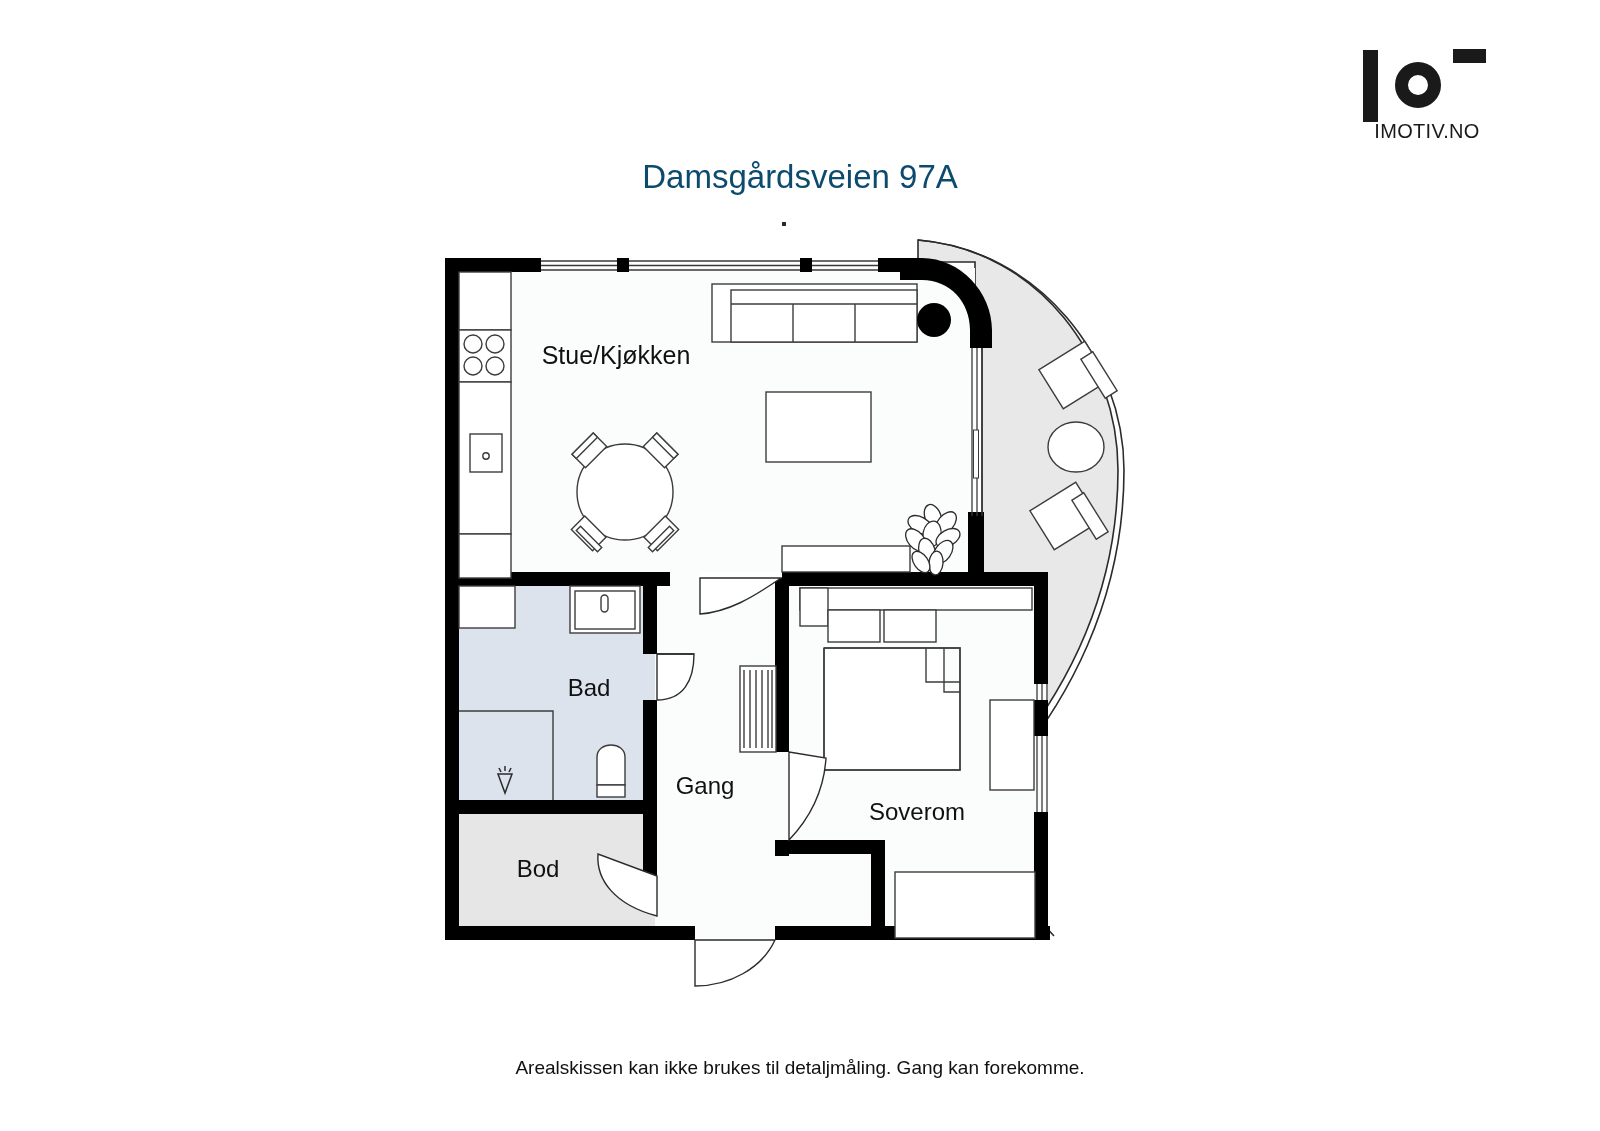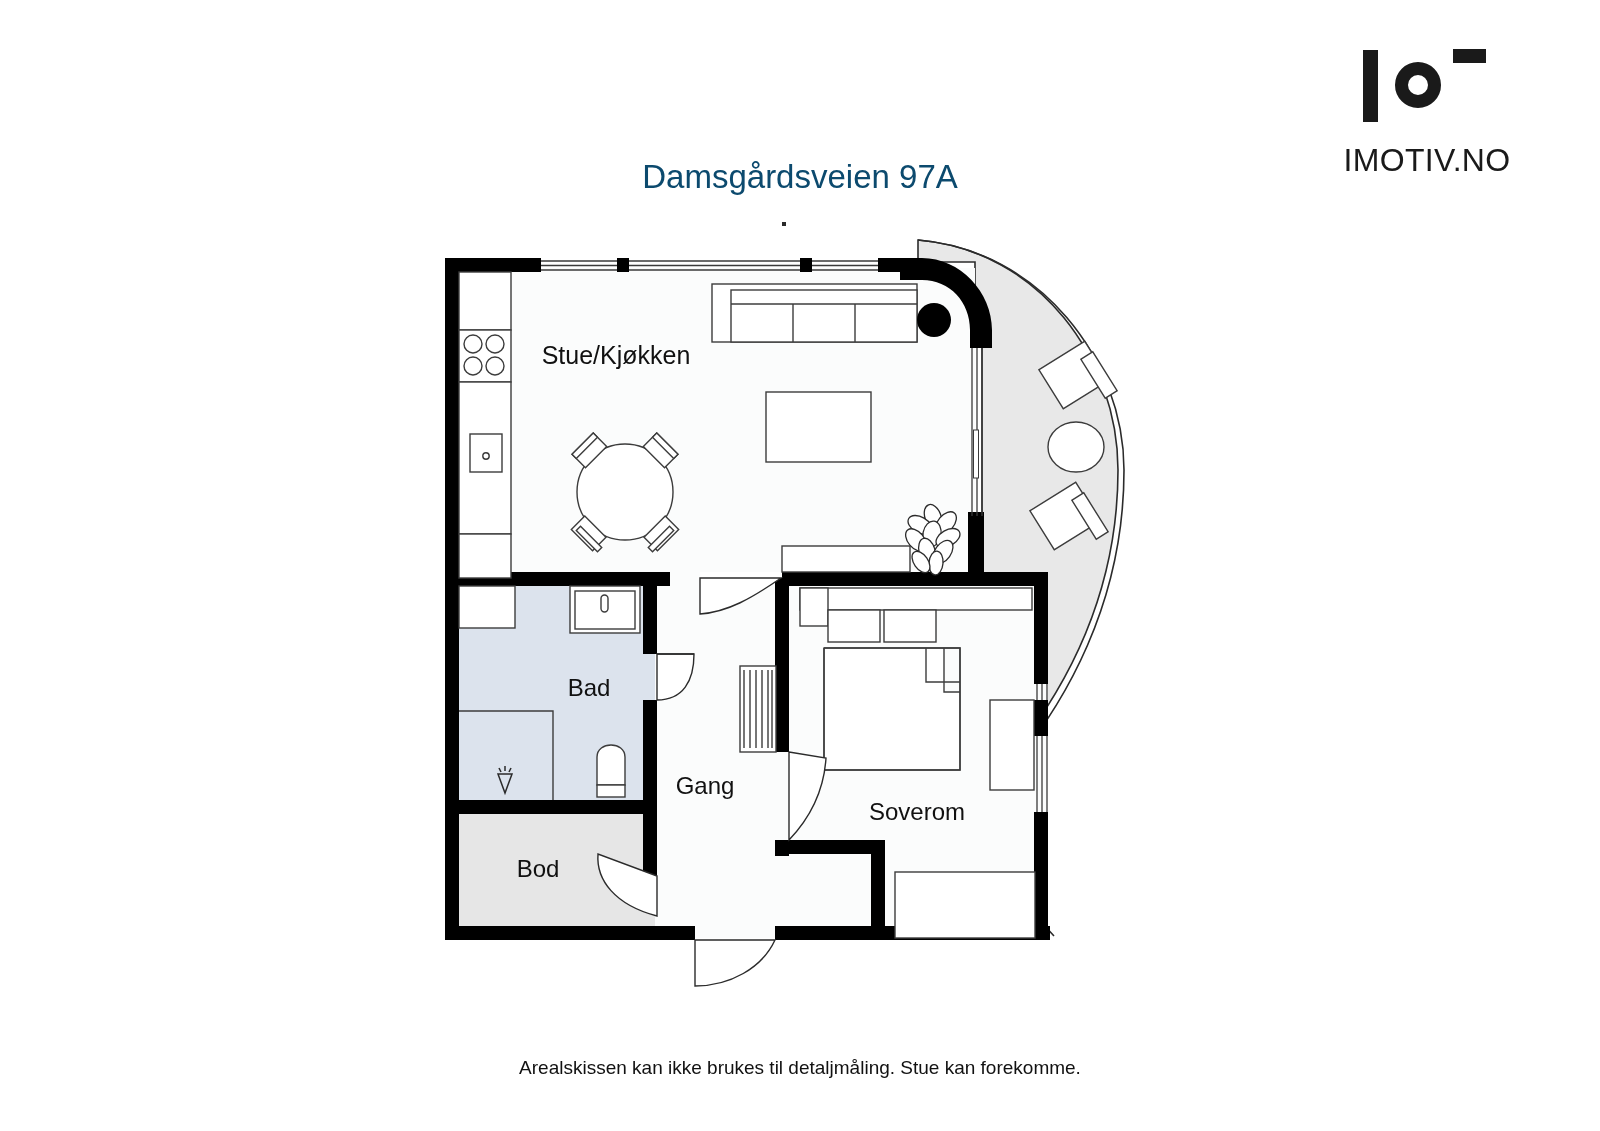--- a/index.html
+++ b/index.html
@@ -50,24 +50,24 @@
   }
   #brand-dash {
     position: absolute;
     left: 96px;
     top: 9px;
     width: 33px;
     height: 14px;
     background: #1a1a1a;
   }
   #brand-name {
-    font-size: 32px;
+    font-size: 20px;
     letter-spacing: 0.3px;
     color: #1a1a1a;
-    margin-top: 22px;
+    margin-top: 0;
     white-space: nowrap;
   }
 
   
   #plan-title {
     position: absolute;
     left: 0;
     right: 0;
     top: 158px;
     text-align: center;
@@ -385,13 +385,13 @@
     <text class="room-label" x="616" y="364" text-anchor="middle" font-size="25">Stue/Kjøkken</text>
     <text class="room-label" x="589" y="696" text-anchor="middle" font-size="24">Bad</text>
     <text class="room-label" x="538" y="877" text-anchor="middle" font-size="24">Bod</text>
     <text class="room-label" x="705" y="794" text-anchor="middle" font-size="24">Gang</text>
     <text class="room-label" x="917" y="820" text-anchor="middle" font-size="24">Soverom</text>
   </g>
 
 </svg>
 </div>
 
-<div id="disclaimer">Arealskissen kan ikke brukes til detaljmåling. Stue kan forekomme.</div>
+<div id="disclaimer">Arealskissen kan ikke brukes til detaljmåling. Gang kan forekomme.</div>
 
 </body></html>

